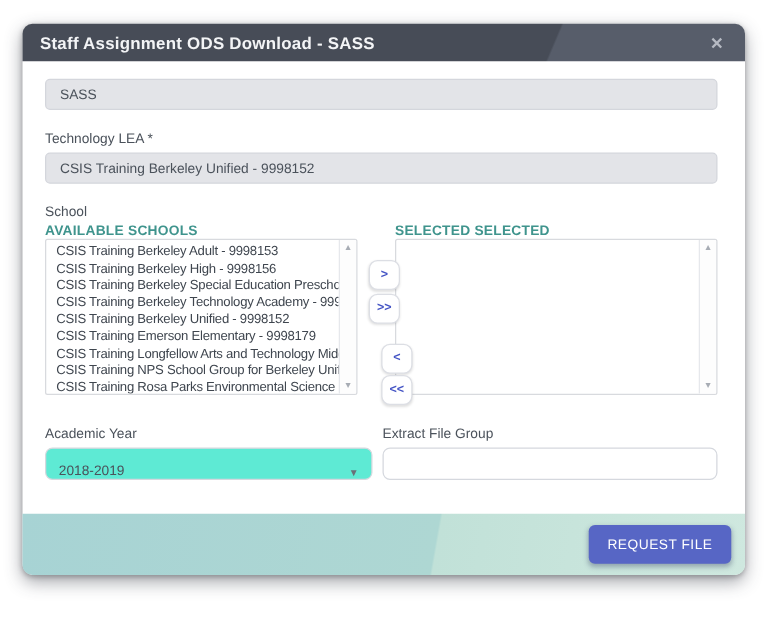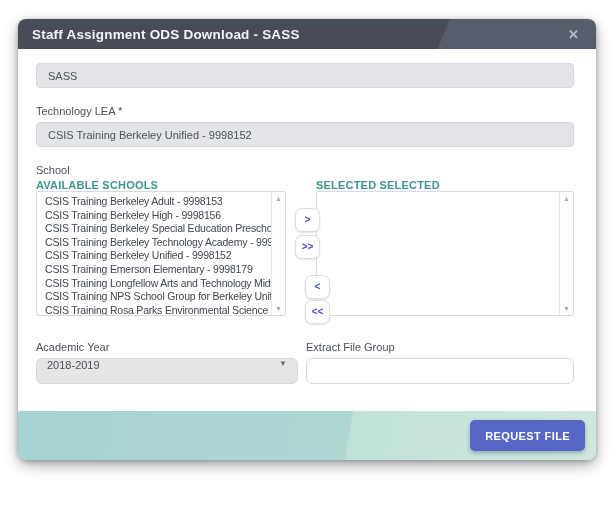--- a/index.html
+++ b/index.html
@@ -59,40 +59,40 @@
     cursor:pointer;
   }
   .btn-add { top:29px; left:9px; }
   .btn-add-all { top:56px; left:9px; }
   .btn-remove { top:96px; left:19px; }
   .btn-remove-all { top:121px; left:19px; }
   .bottom-row { display:flex; margin-top:25px; }
   .bottom-col-left { width:262px; margin-right:8px; }
   .bottom-col-right { flex:1; }
   .select-box {
-    height:26px; border:1px solid #d5d8de; border-radius:6px; background:#e5e5e5;
-    display:flex; align-items:flex-start; padding:0 10px; font-size:11px; color:#4b525b;
+    height:26px; border:1px solid #d5d8de; border-radius:6px; background:#5eead4;
+    display:flex; align-items:flex-end; padding:0 10px; font-size:11px; color:#4b525b;
     cursor:pointer;
   }
   .select-value { flex:1; }
   .caret { font-size:8px; color:#6a7079; }
   .text-input {
     width:100%; height:26px; border:1px solid #d5d8de; border-radius:6px; background:#fff;
     font-size:11px; color:#4b525b; padding:0 10px; font-family:"Liberation Sans",sans-serif;
     outline:none;
   }
   .modal-footer {
     position:absolute; bottom:0; left:0; right:0; height:49px;
     border-radius:0 0 8px 8px;
     background:linear-gradient(100deg,#a7d3d4 0%,#aed7d3 57%,#c1e1d8 57.3%,#cfe8df 100%);
     display:flex; align-items:center; justify-content:flex-end; padding-right:11px;
   }
   .request-btn {
     background:#5766c5; color:#ffffff; border:none; border-radius:5px;
-    height:31px; padding:0 15px; font-size:11px; font-weight:bold; letter-spacing:.4px;
+    height:31px; padding:0 15px; font-size:11px; font-weight:normal; letter-spacing:.4px;
     font-family:"Liberation Sans",sans-serif; cursor:pointer;
     box-shadow:0 2px 4px rgba(40,45,90,.35);
   }
 </style>
 </head>
 <body>
 
 <div class="modal">
 
   <div class="modal-header">

